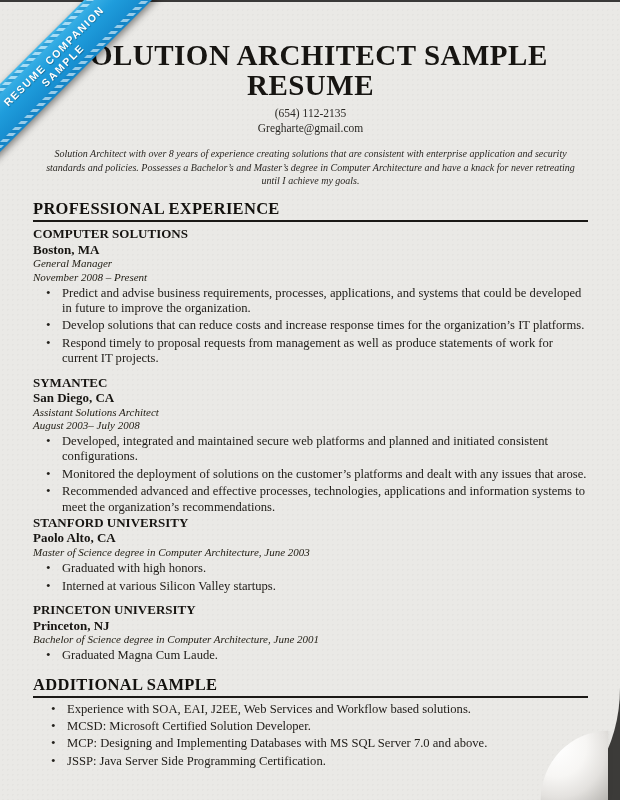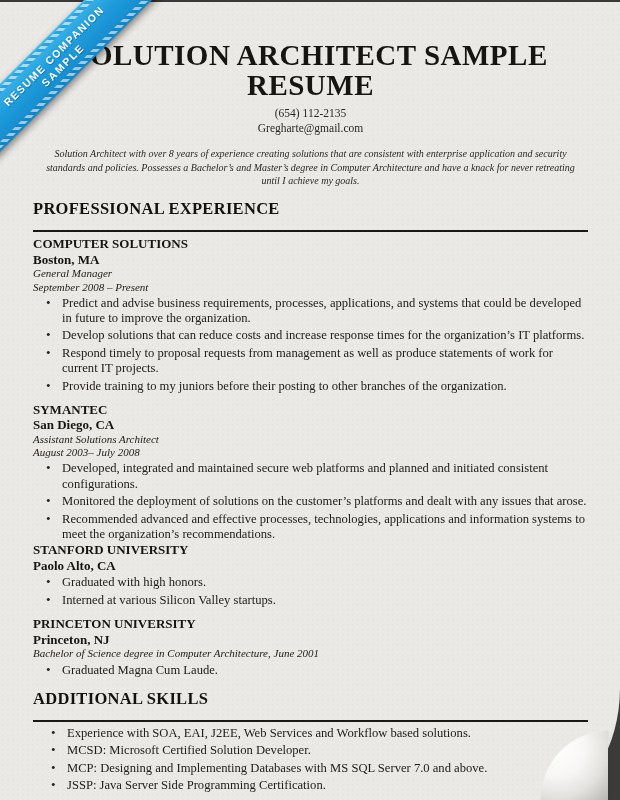--- a/index.html
+++ b/index.html
@@ -32,21 +32,21 @@
     margin:11px 4px 0 4px;
     font-style:italic; font-size:10px; line-height:1.38;
     text-align:center; color:#2a2723;
   }
   
   .sec-h {
     margin-top:11px;
     font-size:16.5px; font-weight:bold; letter-spacing:0.3px;
     color:#14120f;
     border-bottom:2px solid #1b1916;
-    padding-bottom:11px;
+    padding-bottom:1px;
     margin-bottom:4px;
   }
   .row { display:flex; justify-content:space-between; align-items:baseline;flex-direction:column; }
   .b { font-weight:bold; font-size:13px; line-height:1.2; color:#171512; }
   .i { font-style:italic; font-size:11px; line-height:1.2; color:#242118; }
   .job + .job, .school + .school { margin-top:8px; }
   ul.blist { list-style:none; margin-top:2px; }
   ul.blist li {
     position:relative;
     padding-left:29px;
@@ -115,27 +115,26 @@
   <section>
     <h2 class="sec-h">PROFESSIONAL EXPERIENCE</h2>
 
     <div class="job">
       <div class="row">
         <span class="b">COMPUTER SOLUTIONS</span>
         <span class="b">Boston, MA</span>
       </div>
       <div class="row">
         <span class="i">General Manager</span>
-        <span class="i">September 2008 – Present</span>
+        <span class="i">November 2008 – Present</span>
       </div>
       <ul class="blist">
         <li>Predict and advise business requirements, processes, applications, and systems that could be developed in future to improve the organization.</li>
         <li>Develop solutions that can reduce costs and increase response times for the organization’s IT platforms.</li>
         <li>Respond timely to proposal requests from management as well as produce statements of work for current IT projects.</li>
-        <li>Provide training to my juniors before their posting to other branches of the organization.</li>
       </ul>
     </div>
 
     <div class="job">
       <div class="row">
         <span class="b">SYMANTEC</span>
         <span class="b">San Diego, CA</span>
       </div>
       <div class="row">
         <span class="i">Assistant Solutions Architect</span>
@@ -149,40 +148,41 @@
     </div>
   </section>
 
   <section>
 
     <div class="school">
       <div class="row">
         <span class="b">STANFORD UNIVERSITY</span>
         <span class="b">Paolo Alto, CA</span>
       </div>
+      <div class="i">Master of Science degree in Computer Architecture, June 2003</div>
       <ul class="blist">
         <li>Graduated with high honors.</li>
         <li>Interned at various Silicon Valley startups.</li>
       </ul>
     </div>
 
     <div class="school">
       <div class="row">
         <span class="b">PRINCETON UNIVERSITY</span>
         <span class="b">Princeton, NJ</span>
       </div>
       <div class="i">Bachelor of Science degree in Computer Architecture, June 2001</div>
       <ul class="blist">
         <li>Graduated Magna Cum Laude.</li>
       </ul>
     </div>
   </section>
 
   <section>
-    <h2 class="sec-h">ADDITIONAL SKILLS</h2>
+    <h2 class="sec-h">ADDITIONAL SAMPLE</h2>
     <ul class="blist deep">
       <li>Experience with SOA, EAI, J2EE, Web Services and Workflow based solutions.</li>
       <li>MCSD: Microsoft Certified Solution Developer.</li>
       <li>MCP: Designing and Implementing Databases with MS SQL Server 7.0 and above.</li>
       <li>JSSP: Java Server Side Programming Certification.</li>
     </ul>
   </section>
 
 </div>
 

